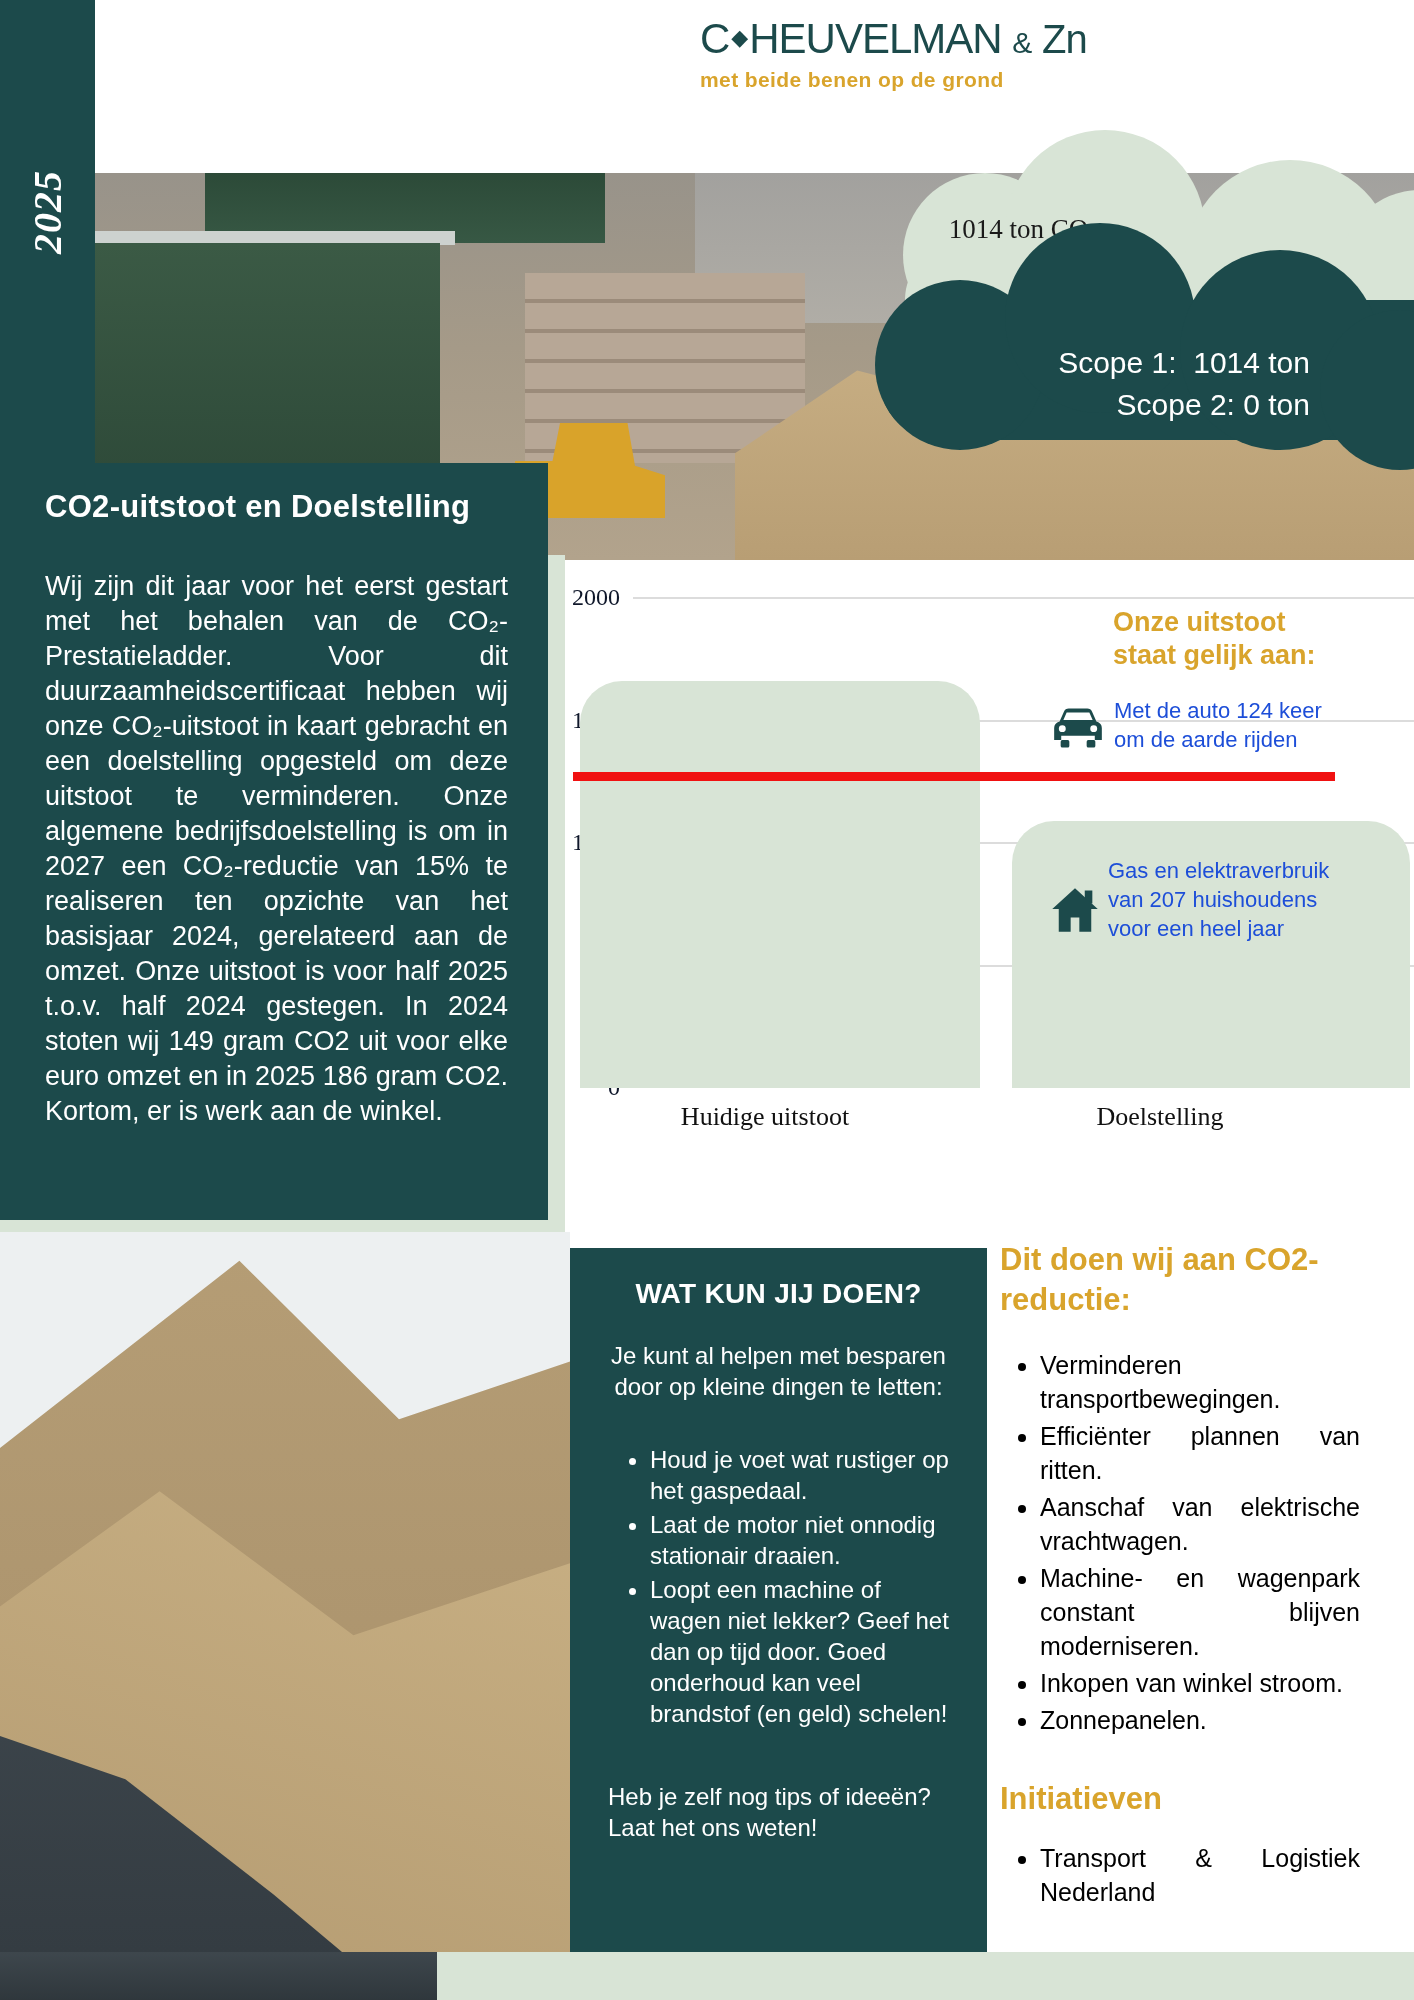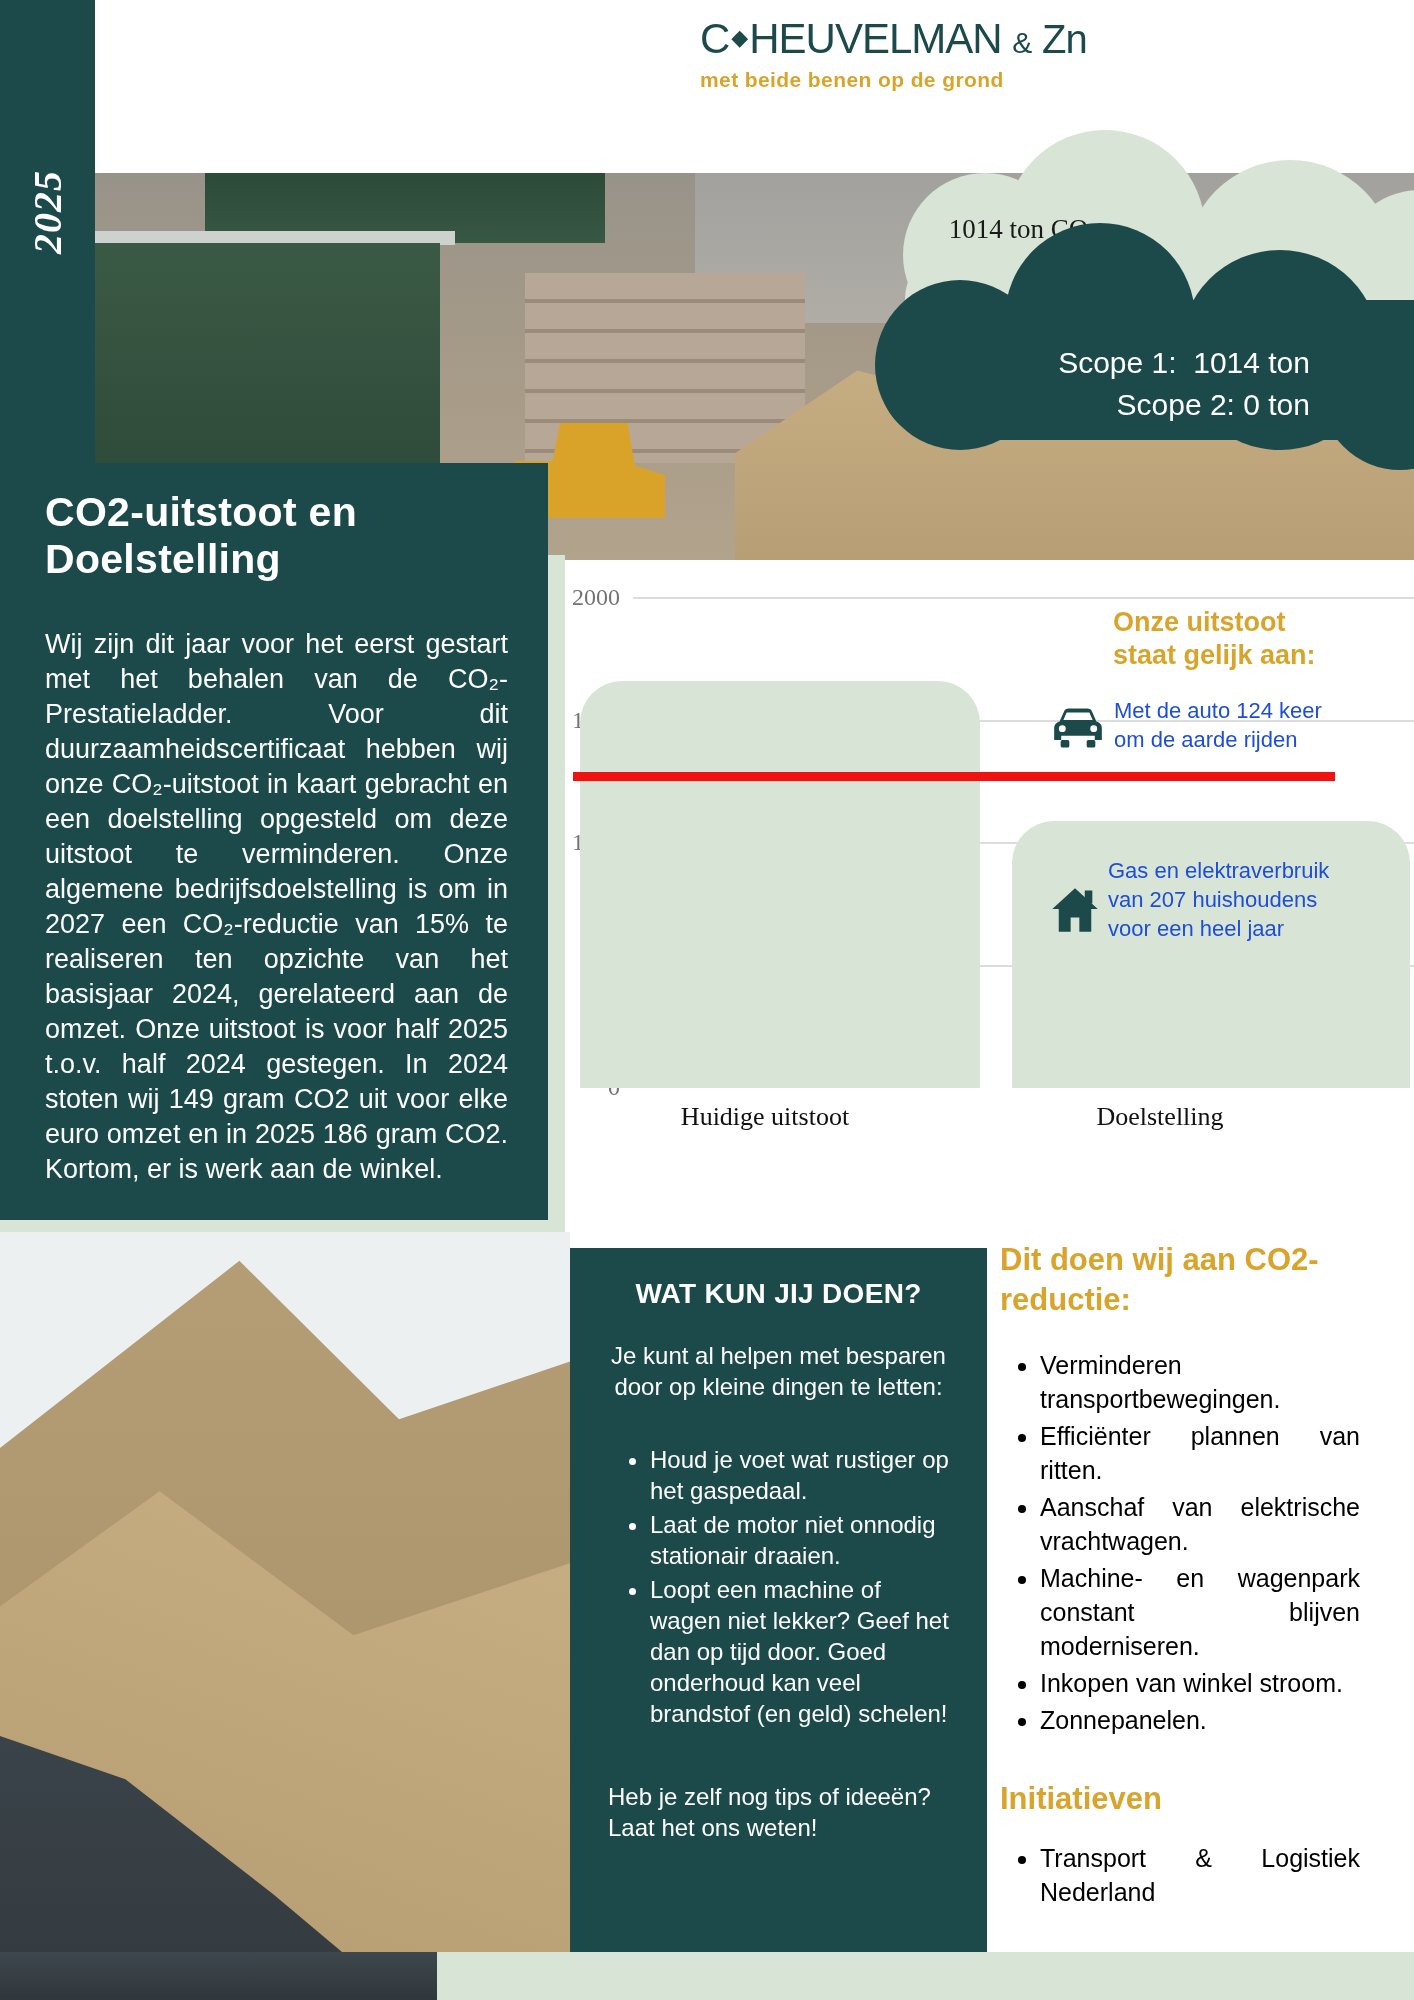--- a/index.html
+++ b/index.html
@@ -58,26 +58,26 @@
   .cd-a{left:25px;top:57px;width:170px;height:170px;}
   .cd-b{left:155px;top:0px;width:190px;height:190px;}
   .cd-c{left:330px;top:27px;width:200px;height:200px;}
   .cd-d{left:470px;top:87px;width:160px;height:160px;}
   .scope-lines{position:absolute;right:104px;top:119px;text-align:right;color:#fff;
     font-size:30px;line-height:42px;white-space:pre-wrap;}
   
   .sage-panel{position:absolute;left:0;top:555px;width:565px;height:690px;background:var(--panel_sage,#D8E4D6);z-index:1;}
   .goal-box{position:absolute;left:0;top:463px;width:548px;height:757px;background:var(--brand_teal,#1C4A4B);z-index:2;
     padding:26px 40px 0 45px;color:#fff;}
-  .goal-title{font-size:41px;font-weight:800;letter-spacing:.3px;}
+  .goal-title{font-size:31px;font-weight:800;letter-spacing:.3px;}
   .goal-body{margin-top:44px;font-size:27px;line-height:35px;text-align:justify;}
   
   .chart{position:absolute;left:565px;top:560px;width:849px;height:685px;background:#fff;z-index:1;}
   .gridline{position:absolute;height:2px;background:#dcdcdc;}
-  .ytick{position:absolute;width:55px;text-align:right;font-family:"Liberation Serif",serif;font-size:24px;color:#737373;}
+  .ytick{position:absolute;width:55px;text-align:right;font-family:"Liberation Serif",serif;font-size:24px;color:#0f172a;}
   .bar{position:absolute;background:var(--panel_sage,#D8E4D6);border-radius:42px 42px 0 0;}
   .target-line{position:absolute;background:var(--target_red,#F01111);z-index:5;}
   .xlabel{position:absolute;transform:translateX(-50%);font-family:"Liberation Serif",serif;font-size:26px;color:#111;white-space:nowrap;}
   
   .equivalents{position:absolute;left:1040px;top:600px;width:330px;height:370px;z-index:6;}
   .eq-heading{position:absolute;left:73px;top:6px;width:240px;color:var(--accent_gold,#D9A42C);
     font-size:27px;font-weight:800;line-height:33px;}
   .eq-icon{position:absolute;width:52px;height:52px;}
   .eq-car-icon{left:12px;top:101px;}
   .eq-house-icon{left:9px;top:284px;}

